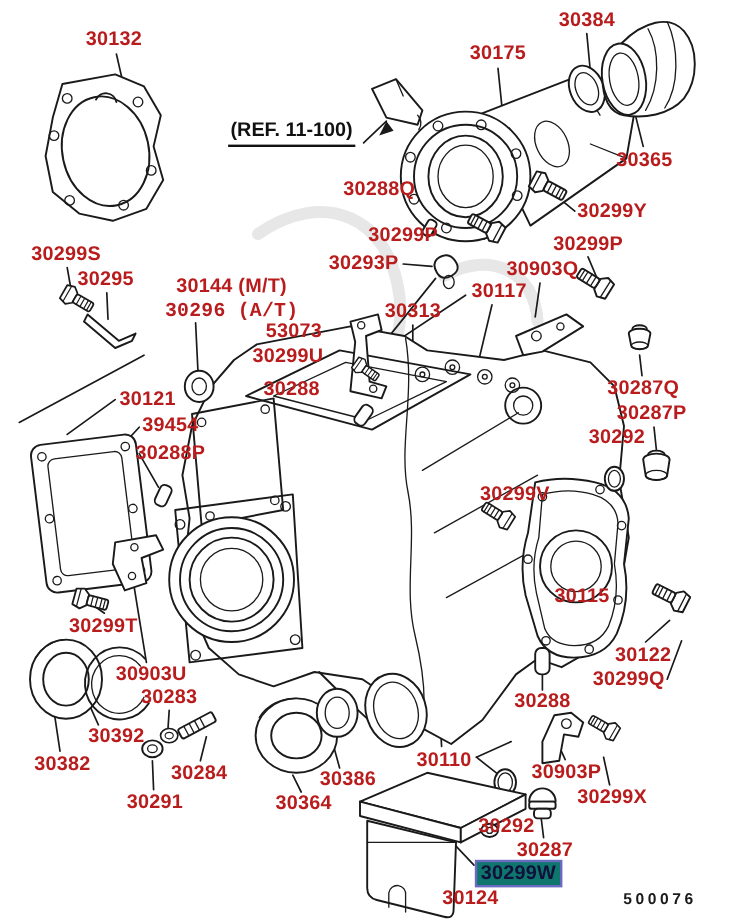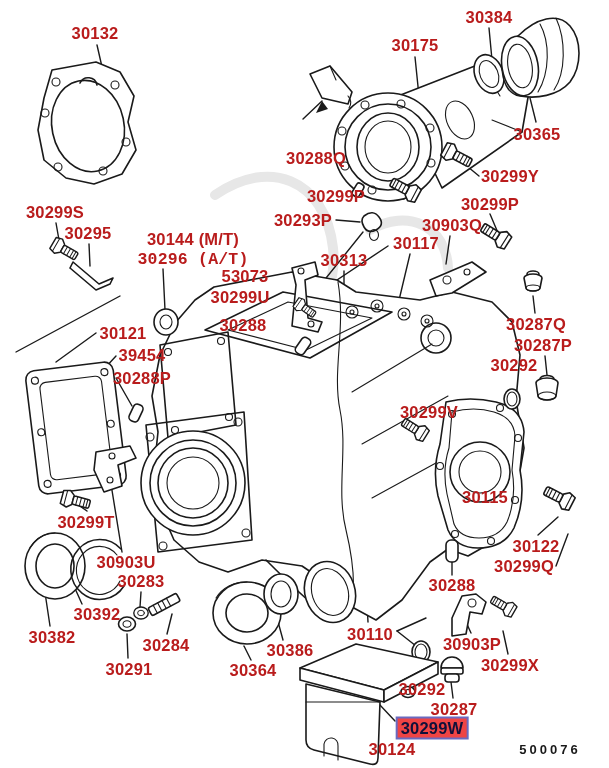--- a/index.html
+++ b/index.html
@@ -11,21 +11,21 @@
   .ln{fill:none;stroke:#1a1a1a;stroke-width:1.6;stroke-linecap:round;stroke-linejoin:round;}
   .fw{fill:#ffffff;stroke:#1a1a1a;stroke-width:1.6;stroke-linecap:round;stroke-linejoin:round;}
   .th{fill:none;stroke:#1a1a1a;stroke-width:1.1;stroke-linecap:round;stroke-linejoin:round;}
   .ld{fill:none;stroke:#1a1a1a;stroke-width:1.4;stroke-linecap:round;stroke-linejoin:round;}
   .wm{fill:none;stroke:#e7e7e7;stroke-width:10;stroke-linecap:round;}
   .part-label{
     position:absolute;transform:translate(-50%,-50%);
     font-size:16.5px;font-weight:bold;color:#b91c1c;white-space:nowrap;letter-spacing:0.2px;
   }
   .part-label.hl{
-    background:#ef4444;box-shadow:0 0 0 2px #6a6ac0;color:#10103a;padding:0 3px;
+    background:#0f766e;box-shadow:0 0 0 2px #6a6ac0;color:#10103a;padding:0 3px;
   }
   .ref-note{
     position:absolute;transform:translate(-50%,-50%);
     font-size:16.5px;font-weight:bold;color:#111;white-space:nowrap;
     border-bottom:2.5px solid #111;padding:0 2px 2px 2px;
   }
   .sheet-code{
     position:absolute;transform:translate(-50%,-50%);
     font-size:13px;font-weight:bold;color:#191919;letter-spacing:3px;white-space:nowrap;
   }
@@ -337,20 +337,21 @@
     <path class="th" d="M306,702 L380,702"></path>
     <path class="th" d="M324,756 L324,744 A7,7 0 0 1 338,746 L338,760"></path>
     <ellipse class="fw" cx="408" cy="692" rx="7" ry="5.5"></ellipse>
     <circle class="th" cx="408" cy="692" r="2.5"></circle>
   </g>
 </svg>
 
   <div class="part-label" style="left:95px;top:33px;">30132</div>
   <div class="part-label" style="left:489px;top:17px;">30384</div>
   <div class="part-label" style="left:415px;top:45px;">30175</div>
+  <div class="ref-note" style="left:243px;top:111px;">(REF. 11-100)</div>
   <div class="part-label" style="left:537px;top:134px;">30365</div>
   <div class="part-label" style="left:316px;top:158px;">30288Q</div>
   <div class="part-label" style="left:510px;top:176px;">30299Y</div>
   <div class="part-label" style="left:336px;top:196px;">30299P</div>
   <div class="part-label" style="left:303px;top:220px;">30293P</div>
   <div class="part-label" style="left:490px;top:204px;">30299P</div>
   <div class="part-label" style="left:452px;top:225px;">30903Q</div>
   <div class="part-label" style="left:55px;top:212px;">30299S</div>
   <div class="part-label" style="left:88px;top:233px;">30295</div>
   <div class="part-label" style="left:193px;top:239px;">30144 (M/T)</div>

